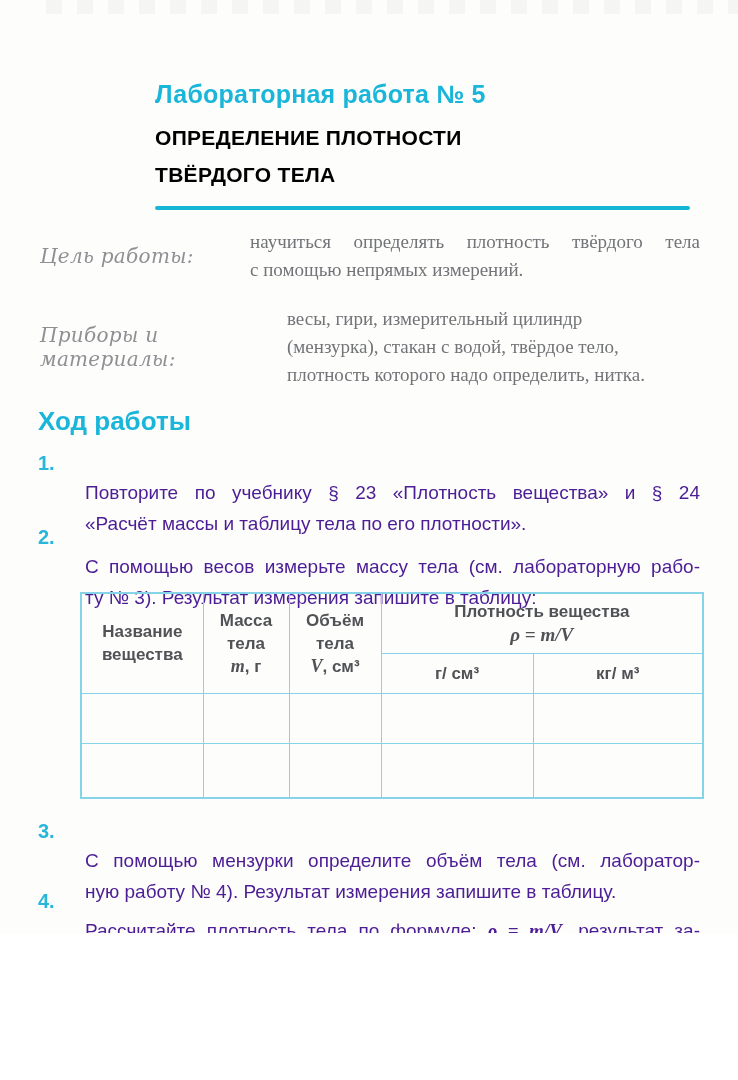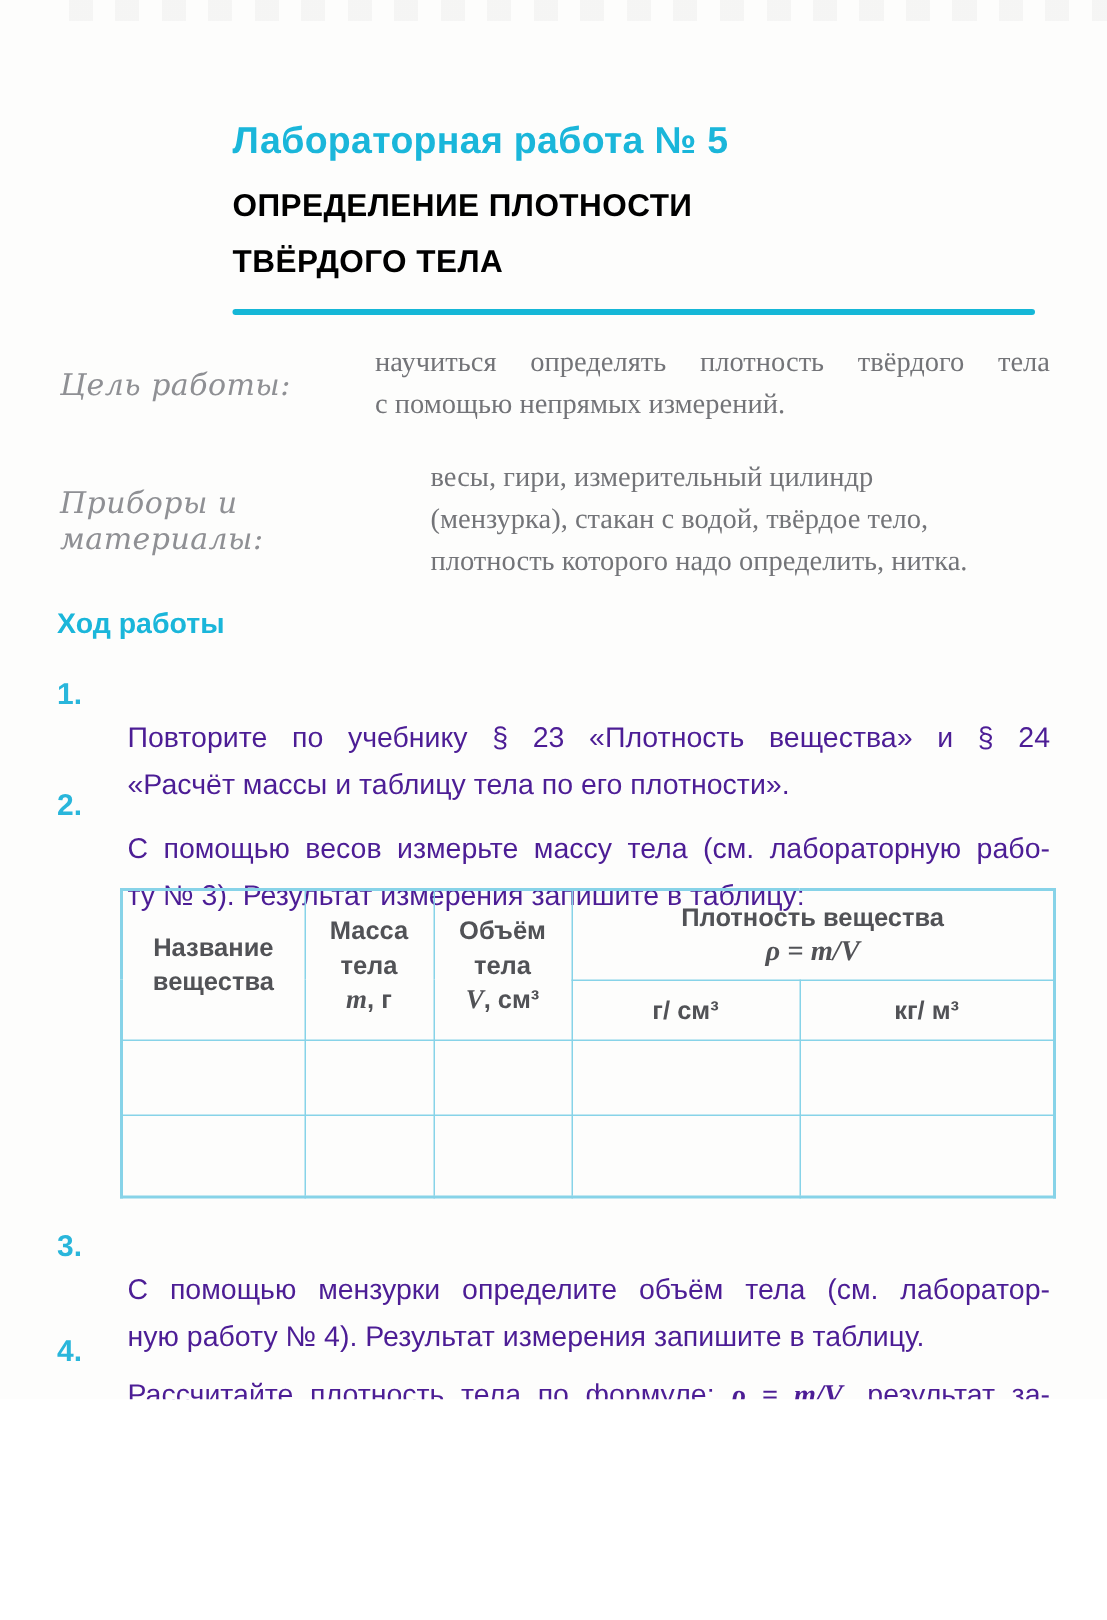--- a/index.html
+++ b/index.html
@@ -46,21 +46,21 @@
   .info-text {
     width: 450px;
     font-family: "Liberation Serif", serif;
     font-size: 19px; line-height: 28px; color: #737478;
   }
   .info-text .jl { text-align: justify; text-align-last: justify; }
 
   
   .section-heading {
     position: absolute; left: 38px; top: 406px;
-    margin: 0; font-size: 19px; font-weight: bold; color: #1ab6da;
+    margin: 0; font-size: 26px; font-weight: bold; color: #1ab6da;
   }
   .step { position: absolute; left: 38px; width: 664px; }
   .step-1 { top: 450px; }
   .step-2 { top: 524px; }
   .step-3 { top: 818px; }
   .step-4 { top: 888px; }
   .step-num {
     position: absolute; left: 0; top: 2px;
     font-size: 20px; font-weight: bold; color: #29b6db;
   }

